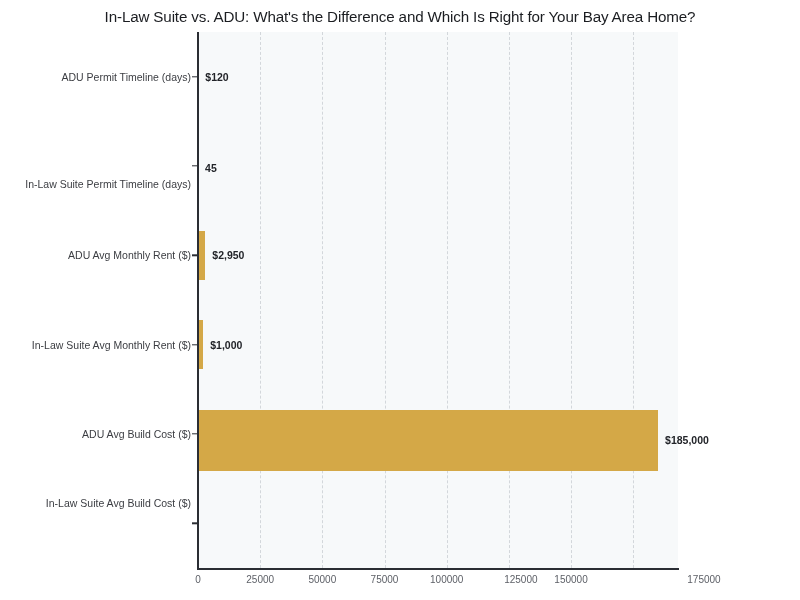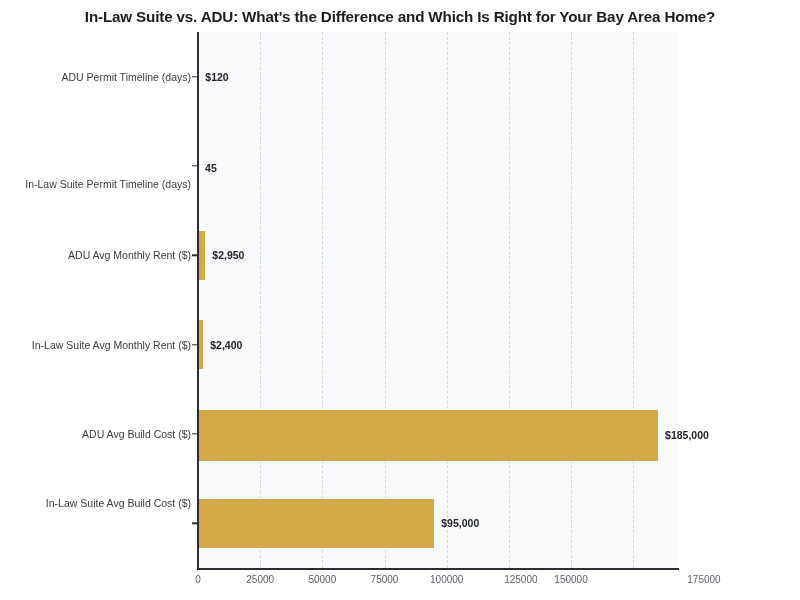--- a/index.html
+++ b/index.html
@@ -24,21 +24,21 @@
   }
 
   
   #chart-title {
     position: absolute;
     left: 0;
     top: 8px;
     width: 800px;
     text-align: center;
     font-size: 15.2px;
-    font-weight: bold;
+    font-weight: normal;
     color: #1b1d21;
     font-family: "Liberation Sans", sans-serif;
     letter-spacing: -0.15px;
     white-space: nowrap;
   }
 
   
   #plot-area {
     position: absolute;
     left: 198px;
@@ -151,31 +151,27 @@
     <div id="gridlines">
         <div class="gridline" style="left: 62.1762px;"></div>
         <div class="gridline" style="left: 124.352px;"></div>
         <div class="gridline" style="left: 186.528px;"></div>
         <div class="gridline" style="left: 248.705px;"></div>
         <div class="gridline" style="left: 310.881px;"></div>
         <div class="gridline" style="left: 373.057px;"></div>
         <div class="gridline" style="left: 435.233px;"></div>
       </div>
     <div id="bars">
-        <div class="bar-row" style="top: 466.99px; height: 48.6867px;">
-          <div class="bar" style="width: 236.269px; background: rgb(212, 168, 71);"></div>
-          <div class="bar-value" style="left: 243.269px;">$95,000</div>
-        </div>
-        <div class="bar-row" style="top: 377.657px; height: 51px;">
+        <div class="bar-row" style="top: 377.657px; height: 61px;">
           <div class="bar" style="width: 460.104px; background: rgb(212, 168, 71);"></div>
           <div class="bar-value" style="left: 467.104px;">$185,000</div>
         </div>
         <div class="bar-row" style="top: 288.323px; height: 48.6867px;">
           <div class="bar" style="width: 5.2228px; background: rgb(212, 168, 71);"></div>
-          <div class="bar-value" style="left: 12.2228px;">$2,400</div>
+          <div class="bar-value" style="left: 12.2228px;">$1,000</div>
         </div>
         <div class="bar-row" style="top: 198.99px; height: 48.6867px;">
           <div class="bar" style="width: 7.33679px; background: rgb(212, 168, 71);"></div>
           <div class="bar-value" style="left: 14.3368px;">$2,950</div>
         </div>
         <div class="bar-row" style="top: 112px; height: 48.6867px; text-align: right;">
           <div class="bar" style="width: 0.111917px; background: rgb(212, 168, 71);"></div>
           <div class="bar-value" style="left: 7.11192px;">45</div>
         </div>
         <div class="bar-row" style="top: 20.3233px; height: 48.6867px;">

